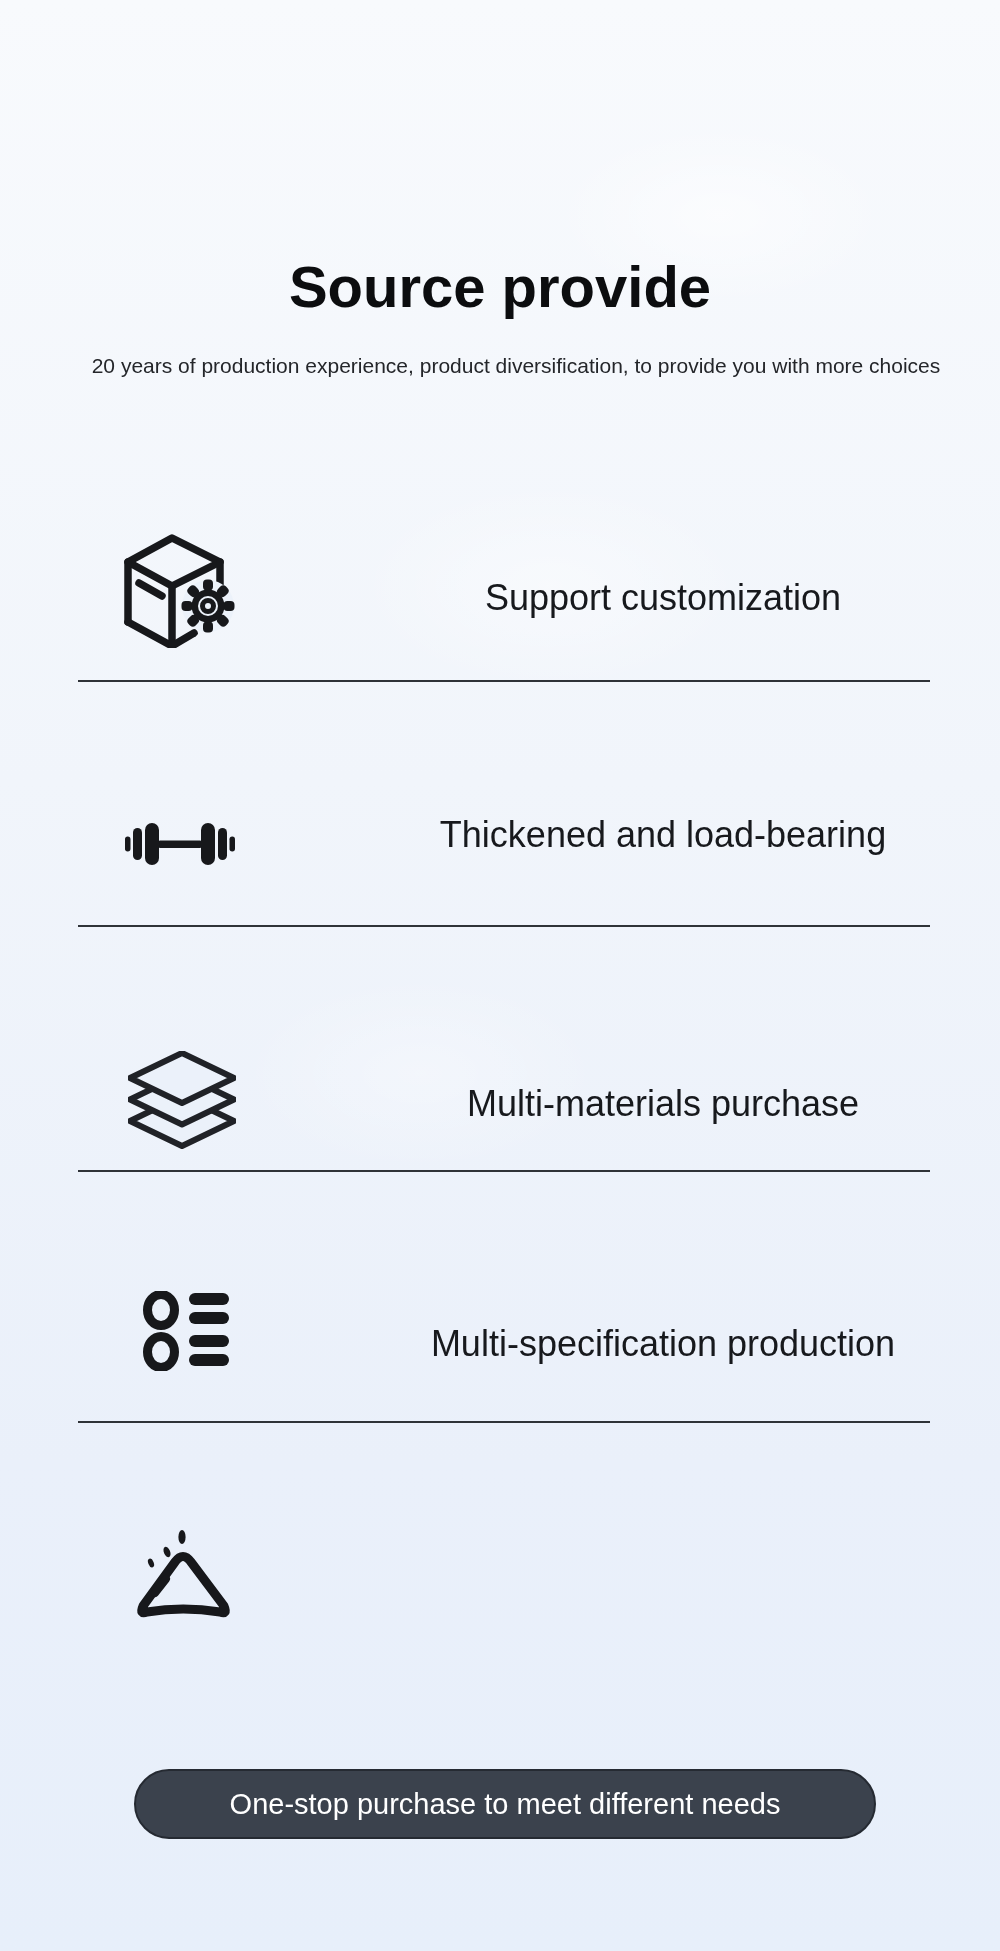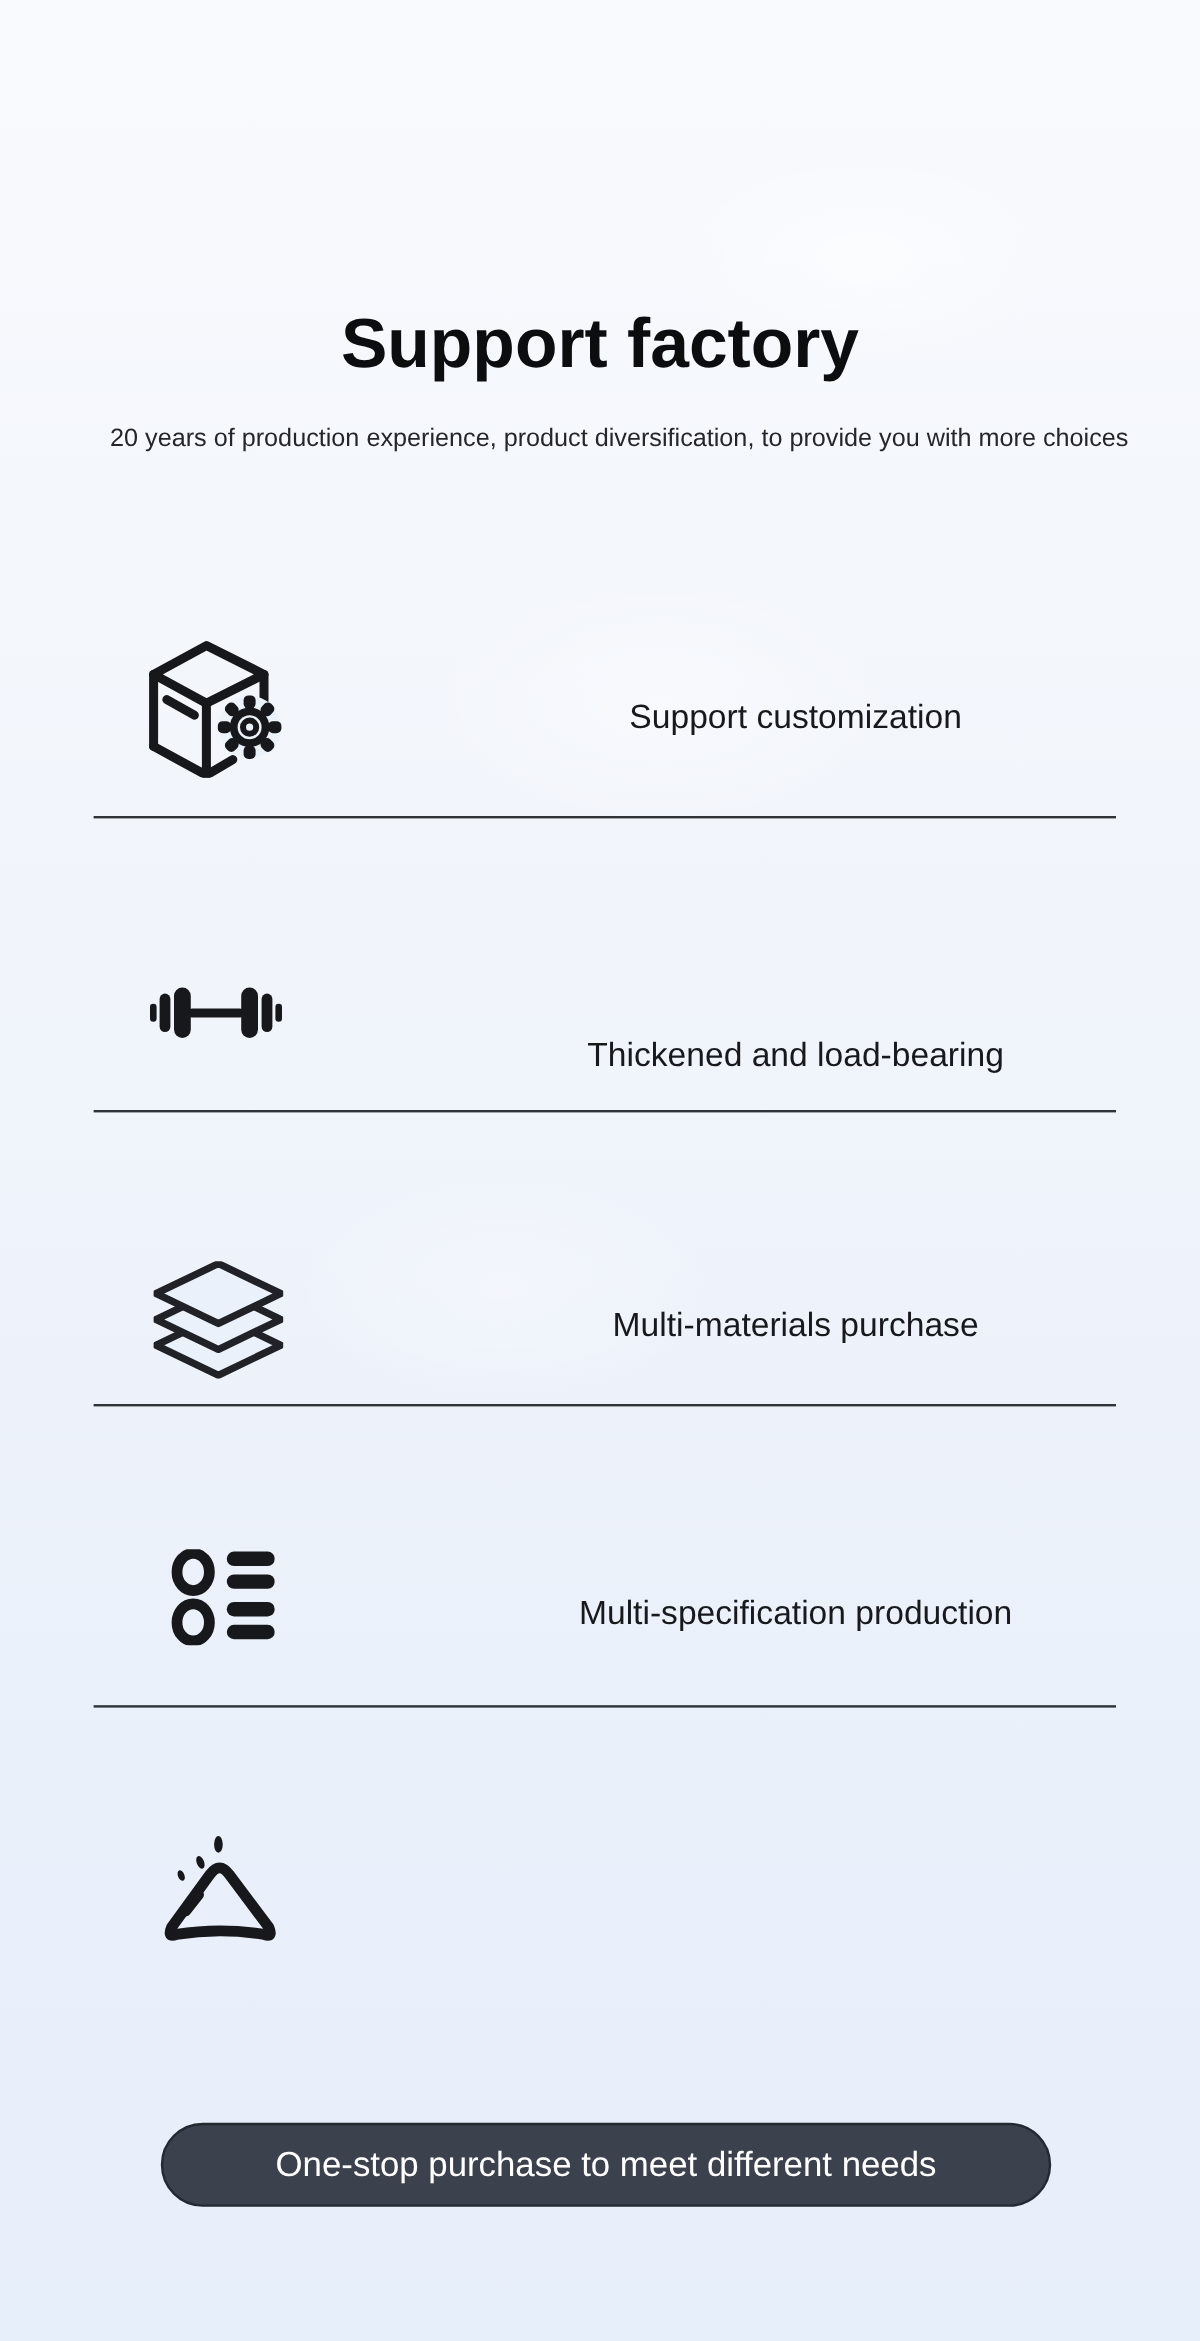--- a/index.html
+++ b/index.html
@@ -21,38 +21,38 @@
   }
   .subtitle{
     position:absolute;left:0;top:352px;width:1000px;
     text-align:center;font-size:21px;font-weight:400;color:#24262a;
     line-height:28px;
     padding-left:16px;
   }
   .feat-icon{position:absolute;}
   .feat-label{
     position:absolute;left:663px;transform:translateX(-50%);
-    white-space:nowrap;font-size:28px;color:#17191d;line-height:34px;
+    white-space:nowrap;font-size:36px;color:#17191d;line-height:34px;
   }
   .divider{
     position:absolute;left:78px;width:852px;height:2px;background:#2f3338;
   }
   .cta{
     position:absolute;left:134px;top:1769px;width:742px;height:70px;
     background:#3b424d;border:2px solid #252a32;border-radius:37px;
     box-sizing:border-box;display:flex;align-items:center;justify-content:center;
     font-size:29px;color:#ffffff;cursor:pointer;
   }
 </style>
 </head>
 <body>
 
 <div id="stage">
 
-  <div class="title">Support factory</div>
+  <div class="title">Source provide</div>
   <div class="subtitle">20 years of production experience, product diversification, to provide you with more choices</div>
 
   <svg class="feat-icon" style="left:124px;top:534px" width="114" height="114" viewBox="0 0 114 114">
     <g fill="none" stroke="#17181b" stroke-width="7.5" stroke-linecap="round" stroke-linejoin="round">
       <path d="M48,4 L96,28 L48,52 L4,28 Z"></path>
       <path d="M4,28 L4,88"></path>
       <path d="M4,88 L48,112"></path>
       <path d="M48,52 L48,112"></path>
       <path d="M96,28 L96,50"></path>
       <path d="M48,112 L70,99"></path>
@@ -82,21 +82,21 @@
     <g fill="#17181b">
       <rect x="1" y="14.5" width="5.5" height="15" rx="2.7"></rect>
       <rect x="9" y="6" width="9" height="32" rx="4.5"></rect>
       <rect x="21" y="1" width="14" height="42" rx="7"></rect>
       <rect x="34" y="18.5" width="44" height="7.5" rx="2"></rect>
       <rect x="77" y="1" width="14" height="42" rx="7"></rect>
       <rect x="94" y="6" width="9" height="32" rx="4.5"></rect>
       <rect x="105.5" y="14.5" width="5.5" height="15" rx="2.7"></rect>
     </g>
   </svg>
-  <div class="feat-label" style="top:862px">Thickened and load-bearing</div>
+  <div class="feat-label" style="top:818px">Thickened and load-bearing</div>
   <div class="divider" style="top:925px"></div>
 
   <svg class="feat-icon" style="left:128px;top:1051px" width="108" height="98" viewBox="0 0 108 98">
     <g fill="#ebf1fa" stroke="#202227" stroke-width="6" stroke-linejoin="round">
       <path d="M54,45 L106,70 L54,95 L2,70 Z"></path>
       <path d="M54,23.5 L106,48.5 L54,73.5 L2,48.5 Z"></path>
       <path d="M54,2 L106,27 L54,52 L2,27 Z"></path>
     </g>
   </svg>
   <div class="feat-label" style="top:1087px">Multi-materials purchase</div>

